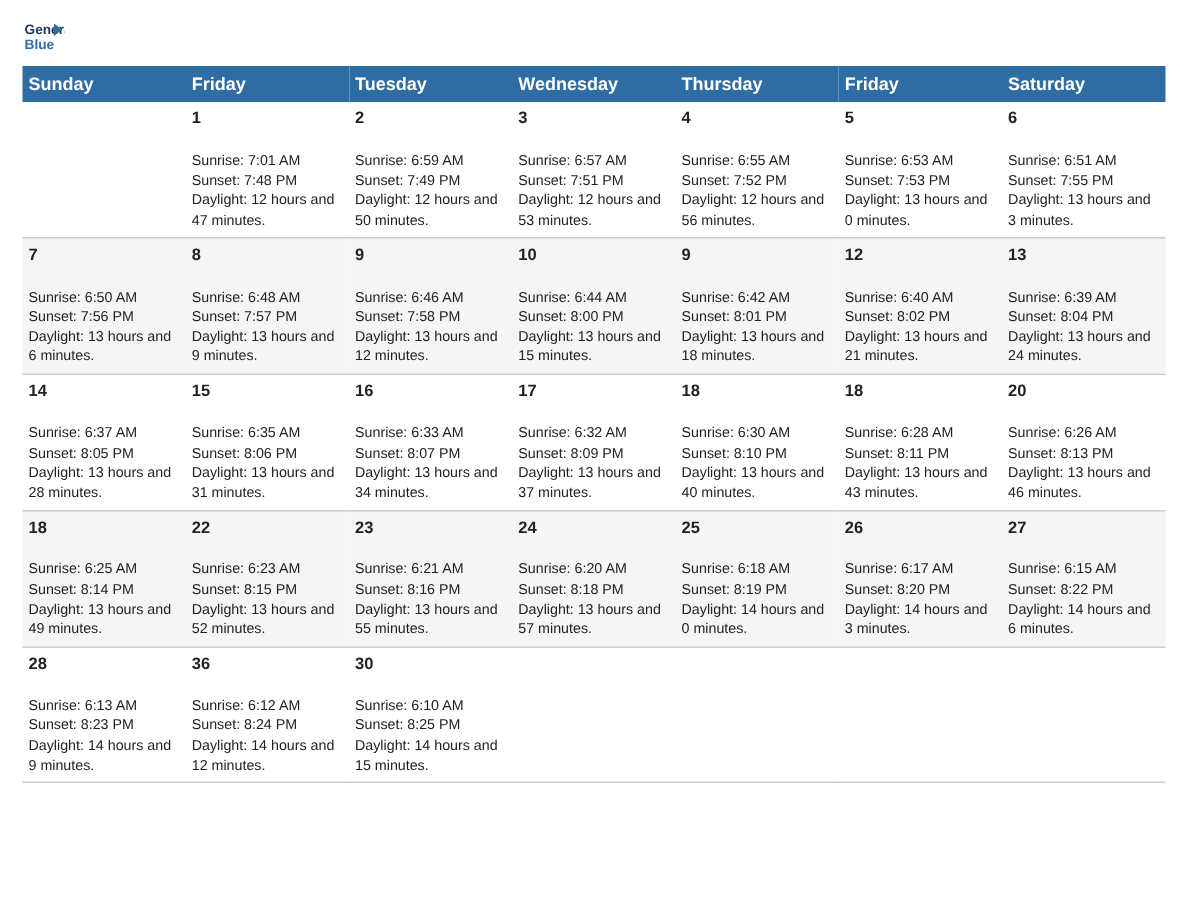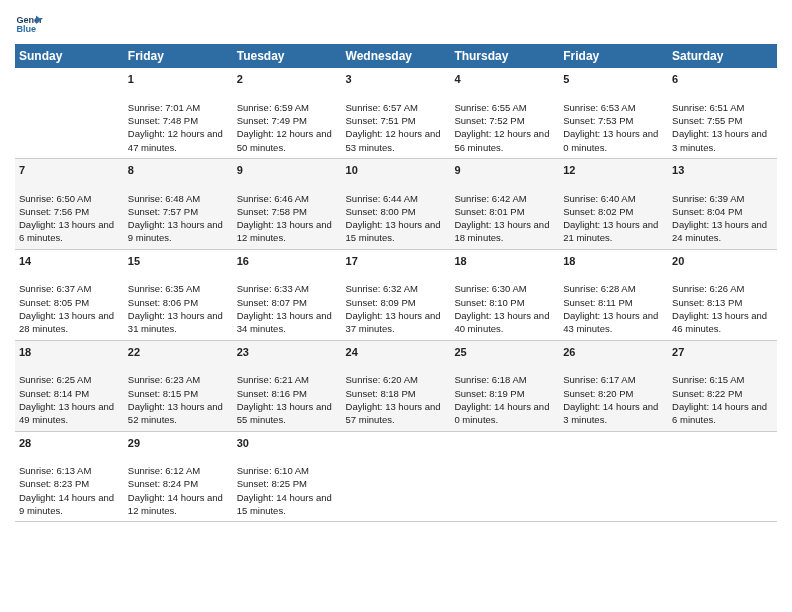--- a/index.html
+++ b/index.html
@@ -142,21 +142,21 @@
           <td><span class="day-num">18</span><br>Sunrise: 6:25 AM<br>Sunset: 8:14 PM<br>Daylight: 13 hours and 49 minutes.</td>
           <td><span class="day-num">22</span><br>Sunrise: 6:23 AM<br>Sunset: 8:15 PM<br>Daylight: 13 hours and 52 minutes.</td>
           <td><span class="day-num">23</span><br>Sunrise: 6:21 AM<br>Sunset: 8:16 PM<br>Daylight: 13 hours and 55 minutes.</td>
           <td><span class="day-num">24</span><br>Sunrise: 6:20 AM<br>Sunset: 8:18 PM<br>Daylight: 13 hours and 57 minutes.</td>
           <td><span class="day-num">25</span><br>Sunrise: 6:18 AM<br>Sunset: 8:19 PM<br>Daylight: 14 hours and 0 minutes.</td>
           <td><span class="day-num">26</span><br>Sunrise: 6:17 AM<br>Sunset: 8:20 PM<br>Daylight: 14 hours and 3 minutes.</td>
           <td><span class="day-num">27</span><br>Sunrise: 6:15 AM<br>Sunset: 8:22 PM<br>Daylight: 14 hours and 6 minutes.</td>
         </tr>
         <tr>
           <td><span class="day-num">28</span><br>Sunrise: 6:13 AM<br>Sunset: 8:23 PM<br>Daylight: 14 hours and 9 minutes.</td>
-          <td><span class="day-num">29</span><br>Sunrise: 6:12 AM<br>Sunset: 8:24 PM<br>Daylight: 14 hours and 12 minutes.</td>
+          <td><span class="day-num">36</span><br>Sunrise: 6:12 AM<br>Sunset: 8:24 PM<br>Daylight: 14 hours and 12 minutes.</td>
           <td><span class="day-num">30</span><br>Sunrise: 6:10 AM<br>Sunset: 8:25 PM<br>Daylight: 14 hours and 15 minutes.</td>
           <td></td>
           <td></td>
           <td></td>
           <td></td>
         </tr>
       </tbody>
   </table>
 </div>
 

